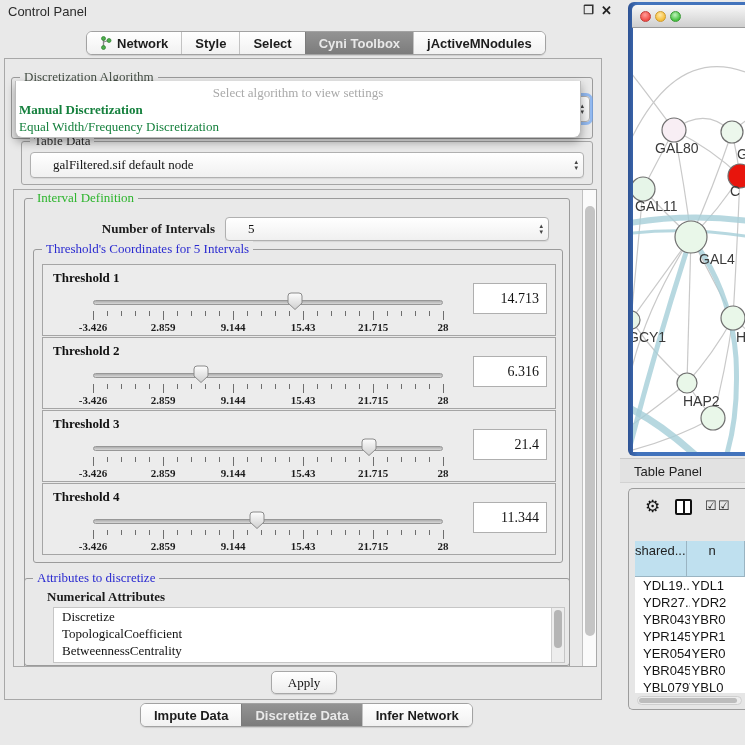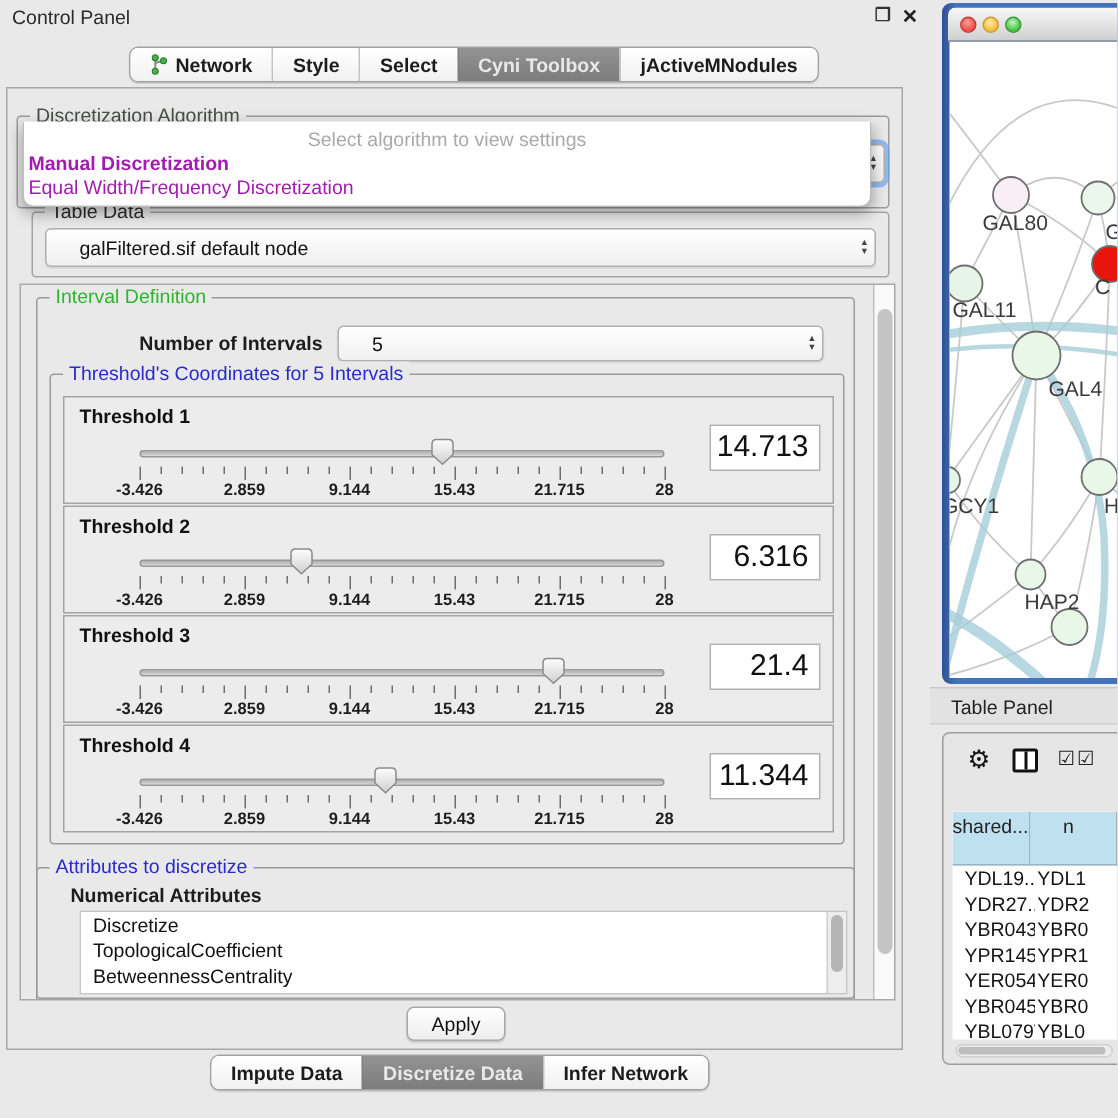--- a/index.html
+++ b/index.html
@@ -13,39 +13,39 @@
   #cp-float { position:absolute; right:26px; top:3px; font-size:12px; color:#333; font-weight:bold; cursor:default; }
   #cp-close { position:absolute; right:8px; top:3px; font-size:13px; color:#222; font-weight:bold; cursor:default; }
 
   .segbar { position:absolute; display:flex; height:24px; border:1px solid #a2a2a2; border-radius:6px; overflow:hidden; background:#fff; box-shadow:0 1px 1px rgba(0,0,0,0.12); }
   .seg { display:flex; align-items:center; gap:5px; padding:0 13px; font-weight:bold; font-size:13px; color:#1c1c1c; background:linear-gradient(#ffffff,#f1f1f1); border-left:1px solid #c3c3c3; white-space:nowrap; cursor:default; }
   .seg:first-child { border-left:none; }
   .seg.selected { background:linear-gradient(#939393,#7c7c7c); color:#e9e9e9; border-left-color:#7c7c7c; }
   #top-tabs { left:86px; top:31px; }
   #bottom-tabs { left:140px; top:703px; }
 
-  #cp-content { position:absolute; left:4px; top:58px; width:598px; height:642px; border:1px solid #a8a8a8; background:#e9e9e9; }
+  #cp-content { position:absolute; left:4px; top:58px; width:598px; height:642px; border:1px solid #a8a8a8; background:#e9e9e9;font-family:Liberation Serif, serif; }
 
   .groupbox { position:absolute; border:1px solid #9b9b9b; border-radius:3px; }
   .group-title { position:absolute; top:-9px; left:8px; background:#e9e9e9; padding:0 4px; font-size:13px; white-space:nowrap; }
   .gt-green { color:#2db52d; }
   .gt-blue  { color:#2a2ad0; }
   .gt-dark  { color:#454f45; }
 
   .combo { position:absolute; height:26px; border:1px solid #b0b0b0; border-radius:4px; background:linear-gradient(#ffffff,#f0f0f0); display:flex; align-items:center; padding-left:22px; font-size:13px; color:#111; box-shadow:0 1px 1px rgba(0,0,0,0.08); cursor:default; }
   .combo .arrows { position:absolute; right:5px; top:0; height:100%; display:flex; flex-direction:column; justify-content:center; line-height:6px; font-size:7px; color:#444; text-align:center; }
 
   
   #disc-group { left:6px; top:18px; width:582px; height:62px; }
   #disc-combo { left:14px; top:18px; width:564px; height:26px; box-shadow:0 0 0 3px rgba(100,160,245,0.65); }
 
   
   #algo-popup { position:absolute; left:10px; top:22px; width:566px; height:57px; background:#fff; border:1px solid #bcbcbc; border-top:none; border-radius:0 0 7px 7px; box-shadow:0 4px 10px rgba(0,0,0,0.35); z-index:30; }
   #algo-popup .ph { text-align:center; color:#a9a9a9; font-size:13px; padding-top:4px; }
-  #algo-popup .item { font-size:13px; color:#a21caf; padding:1px 0 0 3px; }
+  #algo-popup .item { font-size:13px; color:#15803d; padding:1px 0 0 3px; }
   #algo-popup .item.first { font-weight:bold; }
 
   
   #tabledata-group { left:16px; top:82px; width:572px; height:44px; border-color:#a5a5a5; }
   #tabledata-combo { left:8px; top:10px; width:554px; height:26px; }
 
   
   #scroll-panel { position:absolute; left:8px; top:130px; width:584px; height:478px; border:1px solid #a9a9a9; background:#e9e9e9; overflow:hidden; }
   #panel-vscroll { position:absolute; left:568px; top:0; width:15px; height:476px; background:#fafafa; border-left:1px solid #c0c0c0; }
   #panel-vscroll .thumb { position:absolute; left:2px; top:16px; width:10px; height:430px; background:#c4c4c4; border-radius:6px; }
@@ -58,21 +58,21 @@
 
   .threshold-box { position:relative; height:72px; border:1px solid #a5a5a5; background:#ececec; margin-bottom:1px; }
   .threshold-label { position:absolute; left:10px; top:5px; font-weight:bold; font-size:13px; color:#111; }
   .t-slider { position:absolute; left:0; top:26px; width:430px; height:44px; }
   .t-track { position:absolute; left:50px; top:9px; width:350px; height:5px; border:1px solid #979797; border-radius:3px; background:linear-gradient(#aeaeae,#d8d8d8); }
   .t-thumb { position:absolute; top:1px; width:16px; height:19px; }
   .t-ticks { position:absolute; left:50px; top:20px; width:352px; height:10px; }
   .t-ticks .tick { position:absolute; top:0; width:1px; background:#6e6e6e; }
   .t-labels { position:absolute; left:50px; top:30px; width:352px; height:14px; }
   .t-labels .tl { position:absolute; transform:translateX(-50%); font-size:11px; font-weight:bold; color:#1d1d1d; white-space:nowrap; }
-  .t-value { position:absolute; left:430px; top:18px; width:74px; height:31px; background:#fff; border:1px solid #afafaf; font-size:20px; color:#111; text-align:right; line-height:29px; padding-right:7px; }
+  .t-value { position:absolute; left:430px; top:18px; width:74px; height:31px; background:#fff; border:1px solid #afafaf; font-size:14px; color:#111; text-align:right; line-height:29px; padding-right:7px; }
 
   #attributes-group { left:10px; top:388px; width:546px; height:88px; border-color:#9b9b9b; }
   #attr-subtitle { position:absolute; left:22px; top:10px; font-weight:bold; font-size:13px; }
   #attr-list { position:absolute; left:28px; top:28px; width:512px; height:56px; background:#fff; border:1px solid #c6c6c6; overflow:hidden; }
   .attr-item { font-size:13px; color:#111; padding:1px 0 0 8px; line-height:16px; white-space:nowrap; }
   #attr-vscroll { position:absolute; right:0; top:0; width:13px; height:100%; background:#ededed; border-left:1px solid #cfcfcf; }
   #attr-vscroll .thumb { position:absolute; left:2px; top:2px; width:8px; height:38px; background:#b5b5b5; border-radius:5px; }
 
   #apply-btn { position:absolute; left:266px; top:612px; width:66px; height:23px; background:linear-gradient(#ffffff,#ededed); border:1px solid #a8a8a8; border-radius:5px; font-size:13px; text-align:center; line-height:21px; color:#111; box-shadow:0 1px 1px rgba(0,0,0,0.12); cursor:default; }
 

